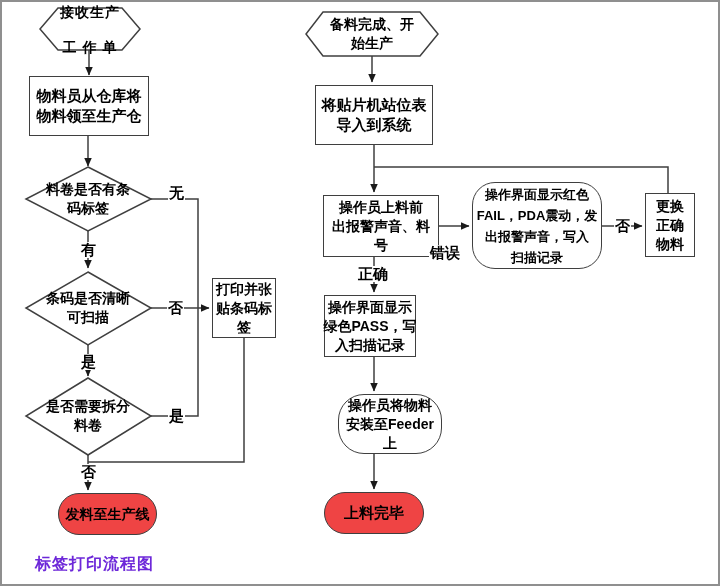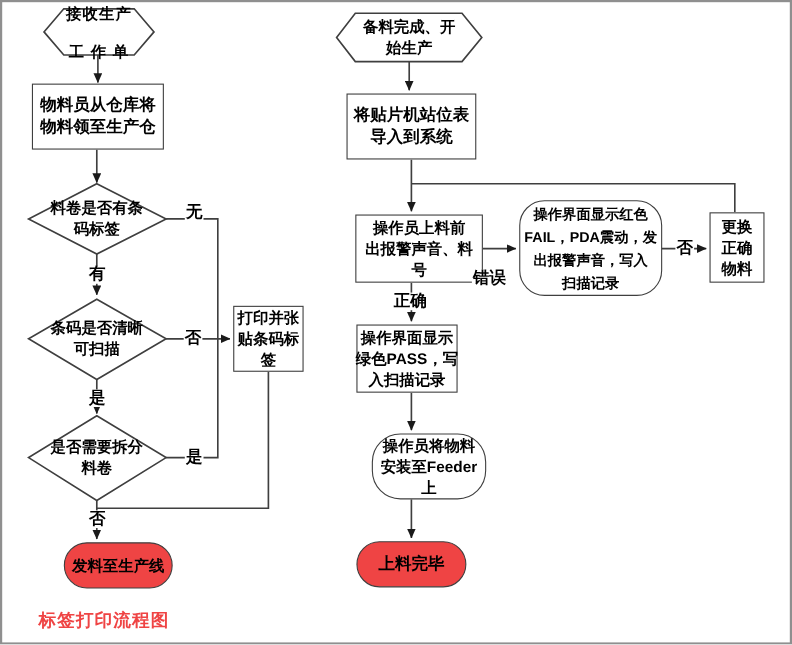--- a/index.html
+++ b/index.html
@@ -19,21 +19,21 @@
   .stadium{border:1.5px solid #3f3f3f;background:#ef4444;}
   .free{background:transparent;pointer-events:none;}
   .t14{font-size:14px;line-height:19px;}
   .t15{font-size:15px;line-height:20px;}
   .t13{font-size:13px;line-height:21px;border-radius:23px;}
   .lbl{
     position:absolute;background:#ffffff;font-weight:bold;font-size:15px;
     line-height:16px;text-align:center;padding:0 1px;white-space:nowrap;
   }
   .caption{
-    position:absolute;color:#ef4444;font-weight:bold;font-size:16px;
+    position:absolute;color:#6d28d9;font-weight:bold;font-size:16px;
     letter-spacing:1px;white-space:nowrap;
   }
   .spaced{letter-spacing:1px;gap:16px;}
 </style>
 </head>
 <body>
 
 <div class="canvas">
 
   <svg class="layer" width="716" height="582" viewBox="0 0 716 582">

